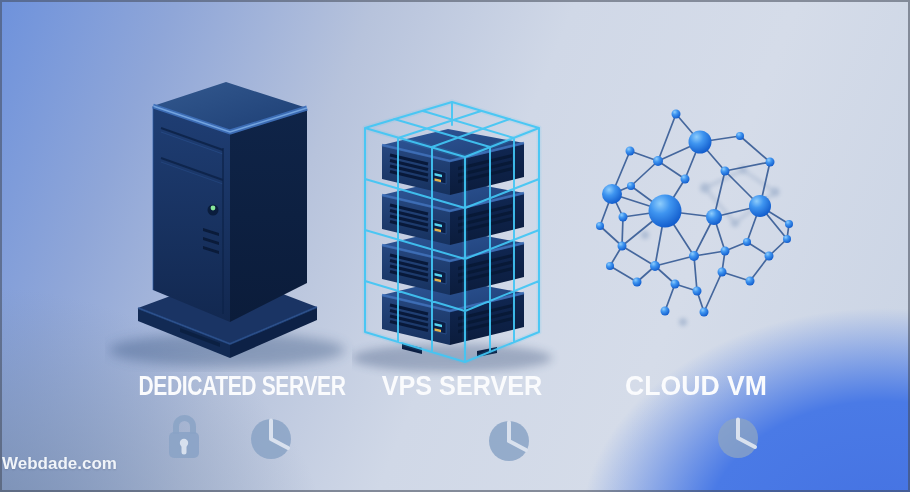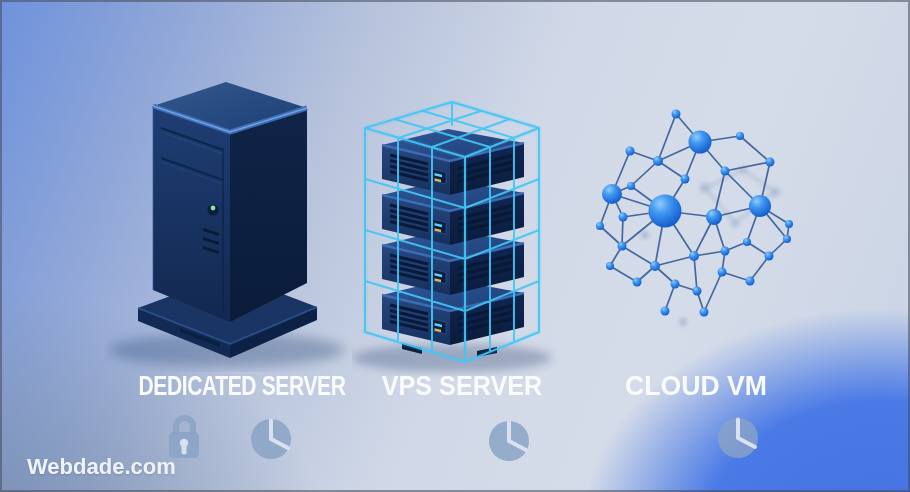--- a/index.html
+++ b/index.html
@@ -15,21 +15,21 @@
   .illus{position:absolute;}
   .icon{position:absolute;}
   .label{
     position:absolute;top:371px;height:30px;line-height:30px;text-align:center;
     font-weight:bold;color:#fafbfd;white-space:nowrap;
   }
   #lab-ded{left:112px;width:240px;font-size:27px;transform:scaleX(.78);letter-spacing:-.5px;}
   #lab-vps{left:367px;width:190px;font-size:28px;transform:scaleX(.9);}
   #lab-cloud{left:608px;width:176px;font-size:28px;transform:scaleX(.95);}
   .watermark{
-    position:absolute;left:27px;top:454px;font-size:22px;font-weight:bold;
+    position:absolute;left:2px;top:454px;font-size:17px;font-weight:bold;
     color:#f0f4f9;text-shadow:0 1px 2px rgba(30,40,70,.18);
   }
   .brand{position:absolute;left:804px;top:449px;display:flex;align-items:center;gap:4px;}
   .brand span{color:#ffffff;font-size:15px;font-weight:bold;letter-spacing:.6px;}
 </style>
 </head>
 <body>
 
 <div class="canvas">
 

